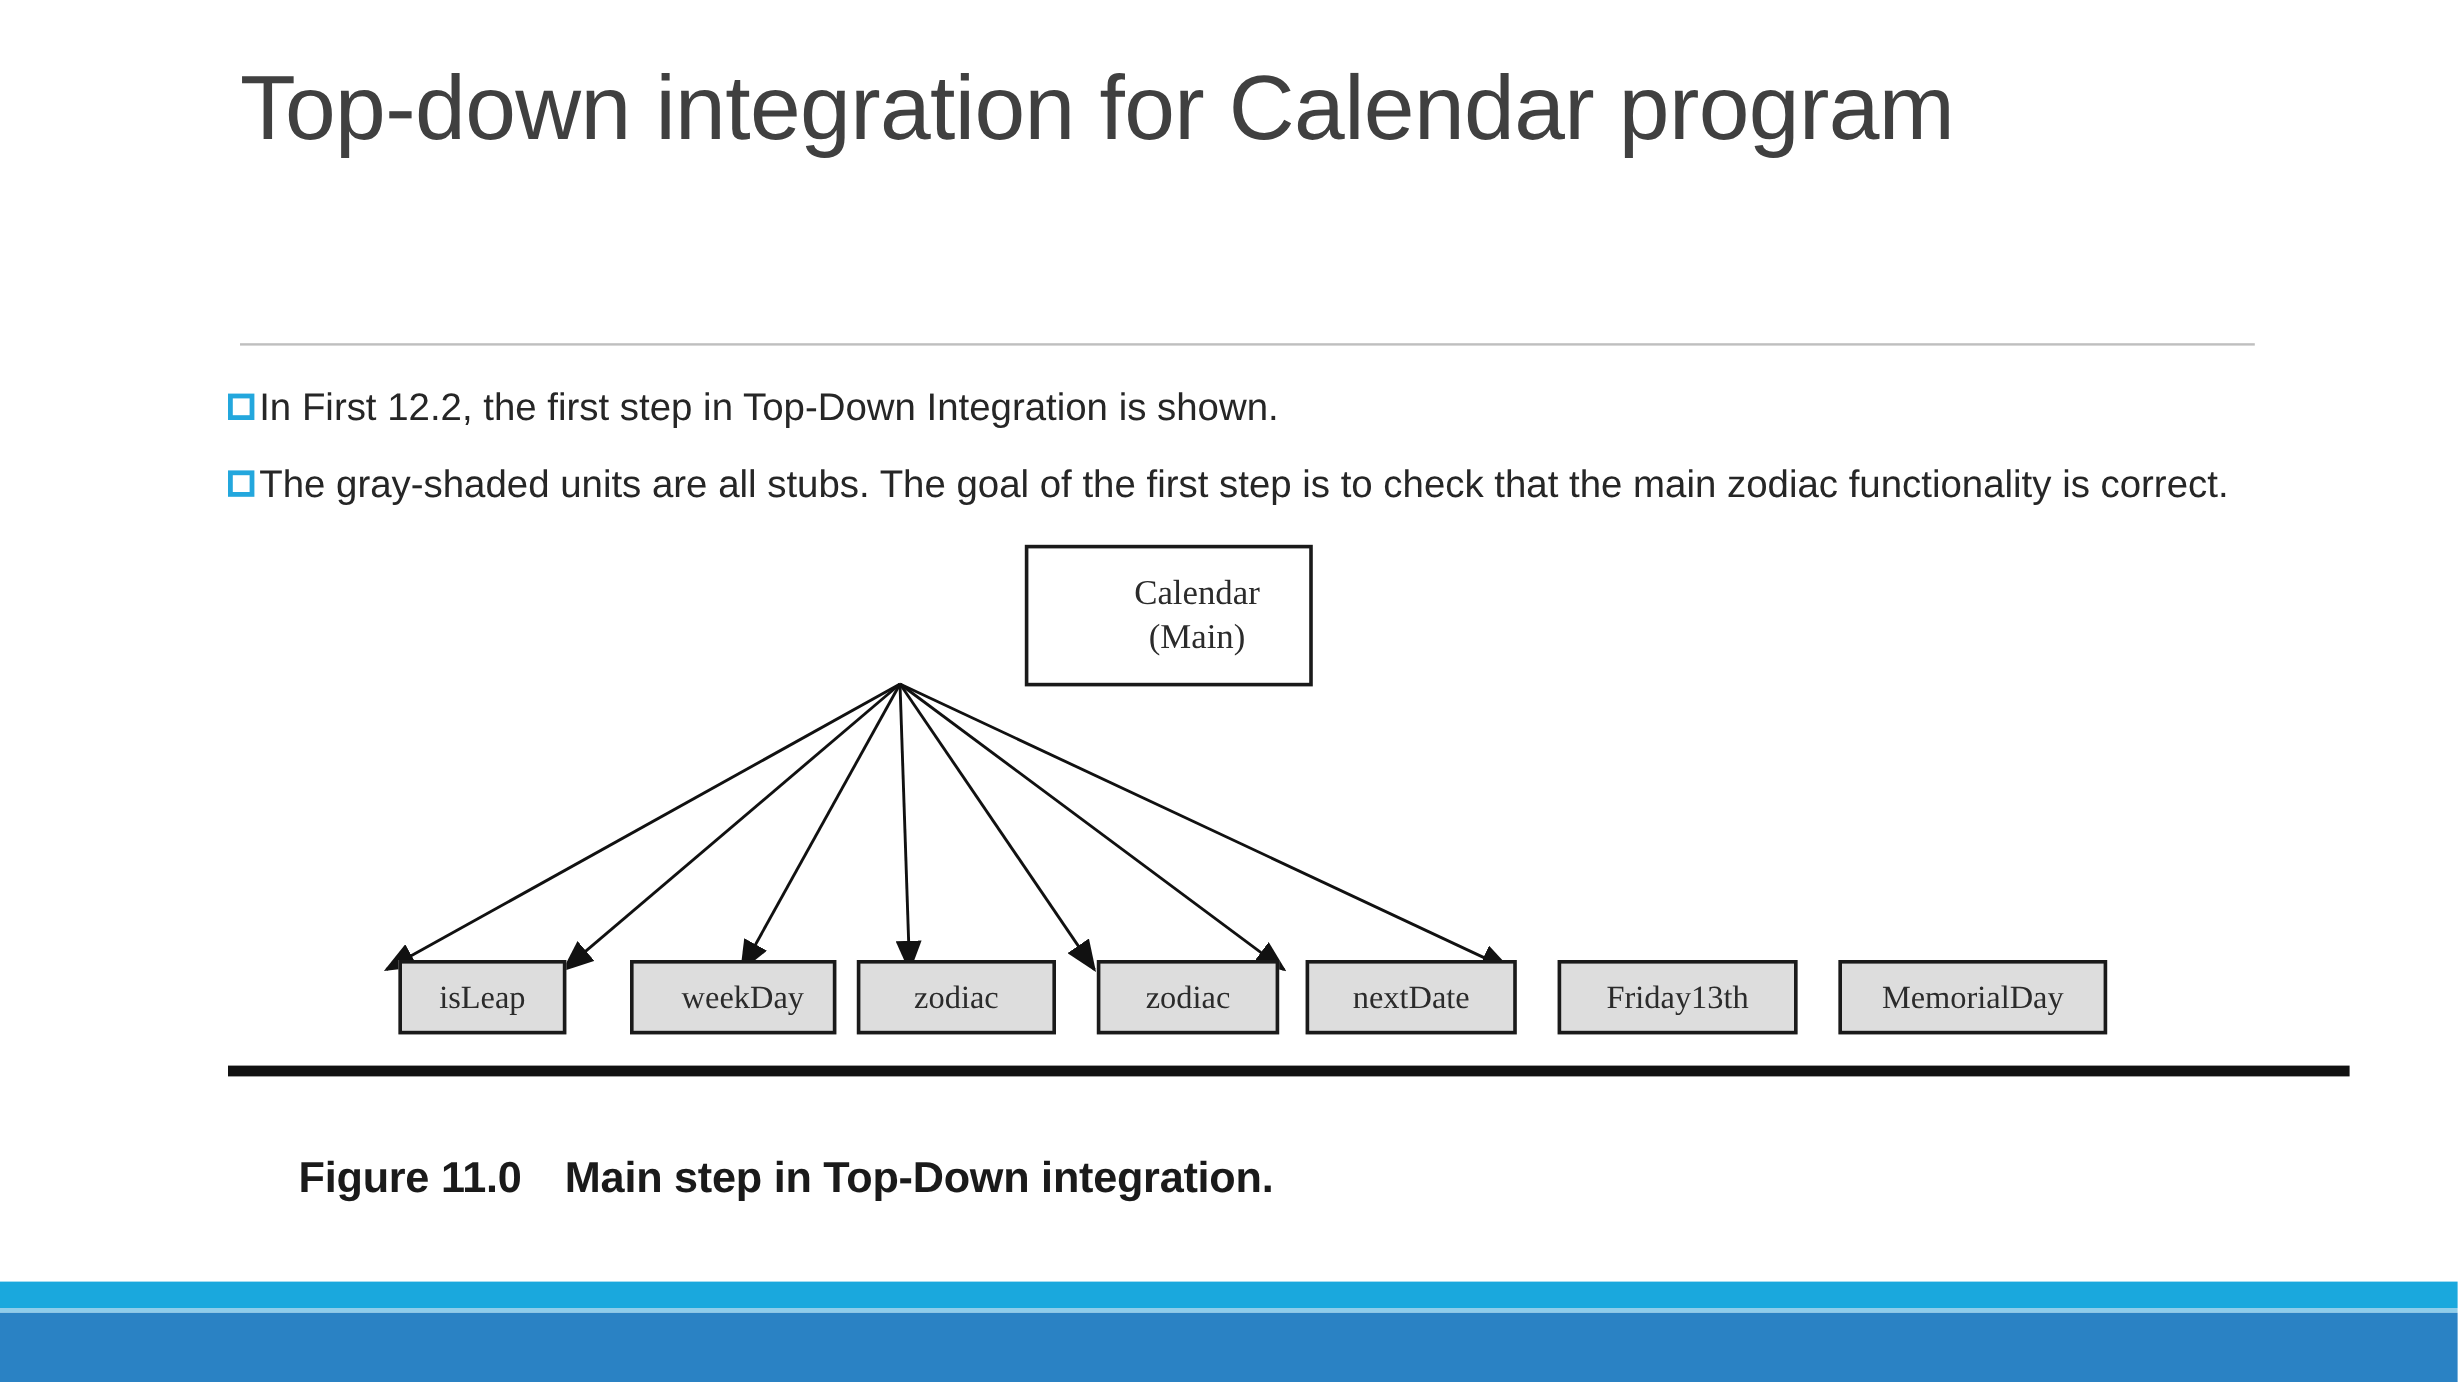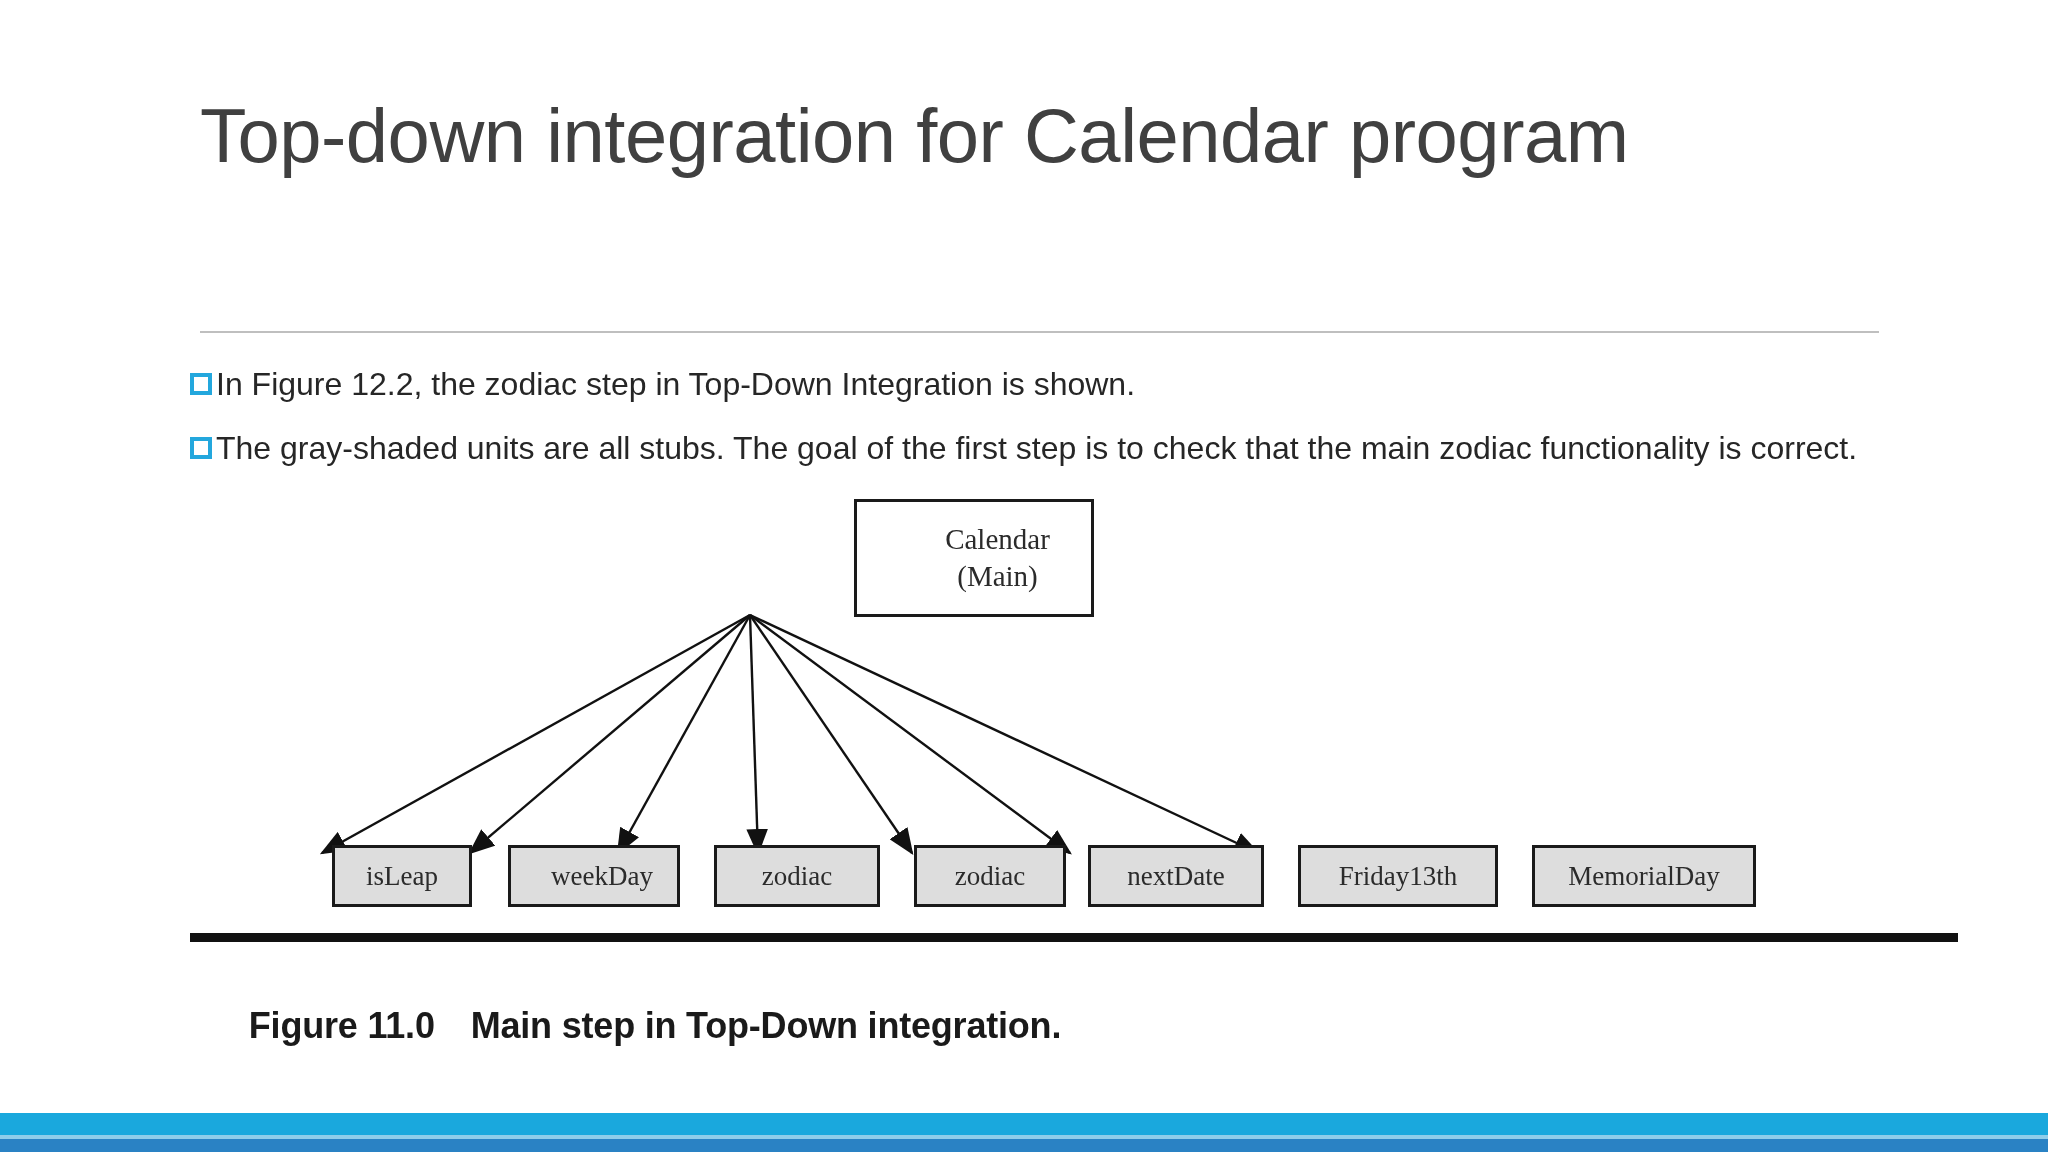--- a/index.html
+++ b/index.html
@@ -14,21 +14,20 @@
     position: relative;
     overflow: hidden;
     font-family: "Liberation Sans", sans-serif;
     -webkit-font-smoothing: antialiased;
   }
 
   .slide {
     position: absolute;
     inset: 0;
     background: #ffffff;
-    margin-top: 45px;
   }
 
   
   .title-block {
     position: absolute;
     left: 200px;
     top: 50px;
     width: 1600px;
   }
   .slide-title {
@@ -173,21 +172,21 @@
 
   <div class="title-block">
     <h1 class="slide-title">Top-down integration for Calendar program</h1>
   </div>
   <div class="title-rule"></div>
 
   <div class="body-block">
 
     <div class="bullet-row">
       <span class="bullet-marker"></span>
-      <span class="bullet-text">In Figure 12.2, the zodiac step in Top-Down Integration is shown.</span>
+      <span class="bullet-text">In First 12.2, the first step in Top-Down Integration is shown.</span>
     </div>
 
     <div class="bullet-row">
       <span class="bullet-marker"></span>
       <span class="bullet-text">The gray-shaded units are all stubs. The goal of the first step is to check that the main zodiac functionality is correct.</span>
     </div>
 
   </div>
 
   <div class="figure">
@@ -212,21 +211,21 @@
 
     <div class="node root" style="left:664px; top:-16px; width:240px; height:118px;">
       <span>Calendar</span>
       <span>(Main)</span>
     </div>
 
     <div class="node leaf" style="left:142px; top:330px; width:140px; height:62px;">
       <span>isLeap</span>
     </div>
 
-    <div class="node leaf" style="left:318px; top:330px; width:172px; height:62px;padding-left:16px;">
+    <div class="node leaf" style="left:335px; top:330px; width:172px; height:62px;padding-left:16px;">
       <span>weekDay</span>
     </div>
 
     <div class="node leaf" style="left:524px; top:330px; width:166px; height:62px;">
       <span>zodiac</span>
     </div>
 
     <div class="node leaf" style="left:724px; top:330px; width:152px; height:62px;">
       <span>zodiac</span>
     </div>

